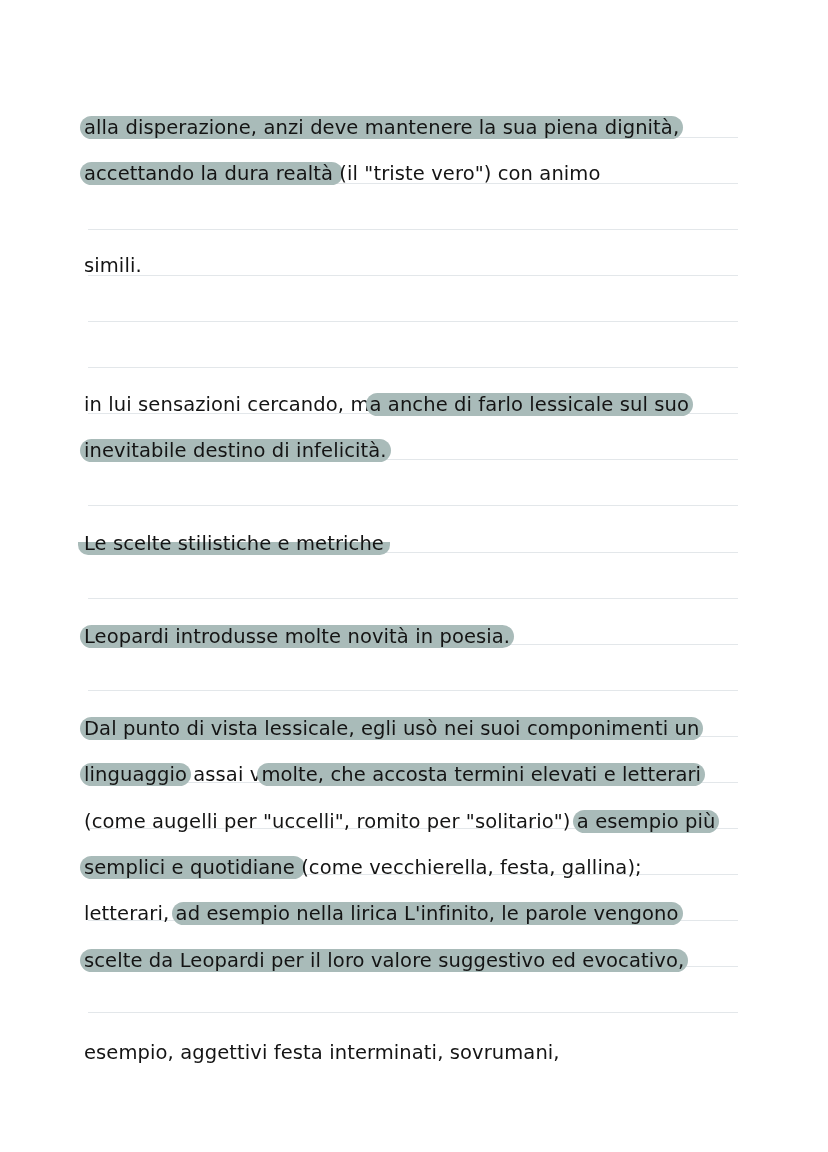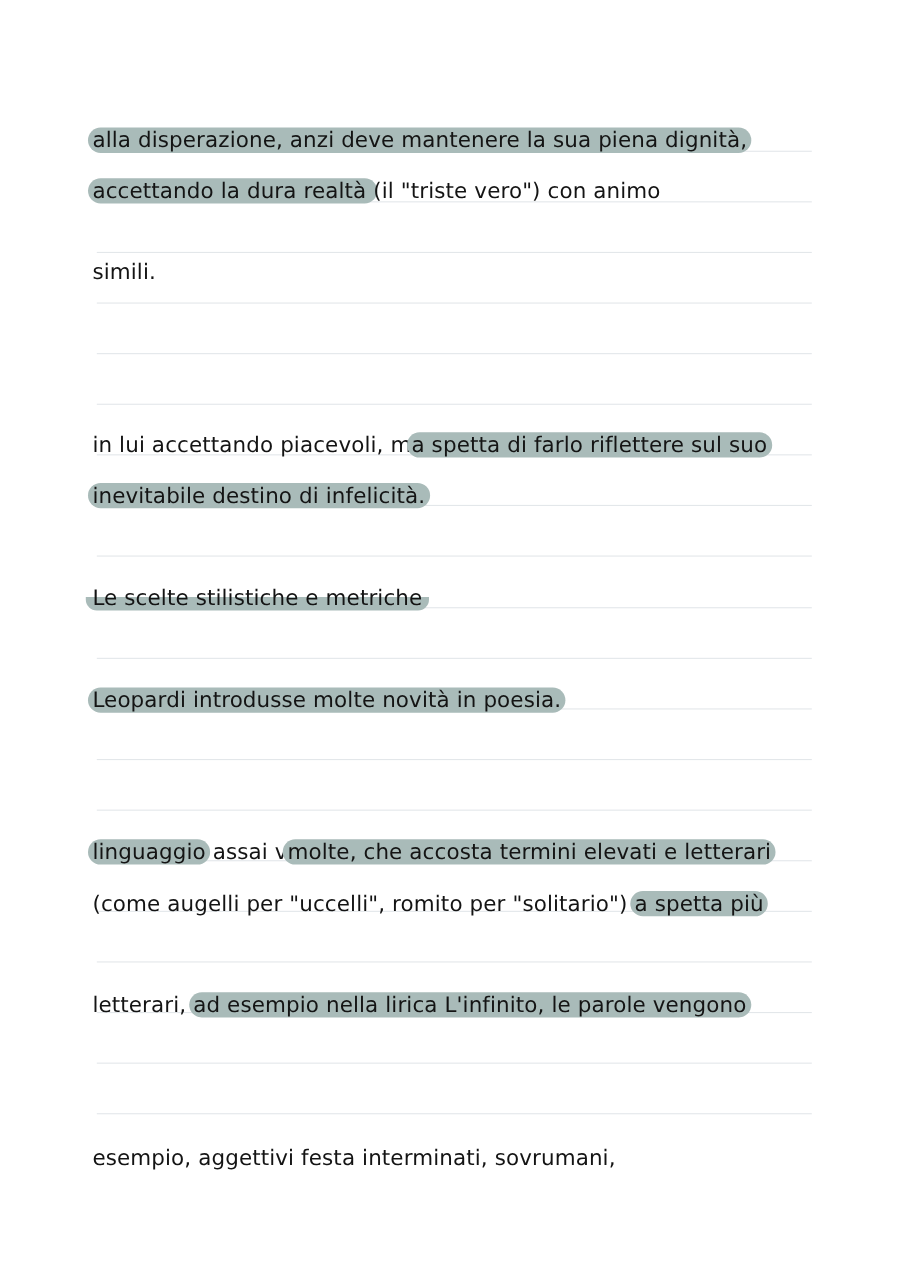--- a/index.html
+++ b/index.html
@@ -46,44 +46,53 @@
   <div class="rule" style="top:920px"></div>
   <div class="rule" style="top:966px"></div>
   <div class="rule" style="top:1012px"></div>
 
   <div class="line" style="top:113px">
     <span class="hl">alla disperazione, anzi deve mantenere la sua piena dignità,</span>
   </div>
   <div class="line" style="top:159px">
     <span class="hl">accettando la dura realtà </span><span>(il "triste vero") con animo</span>
   </div>
-  <div class="line" style="top:233px">
+  <div class="line" style="top:251px">
     <span>simili.</span>
   </div>
 
   <div class="line" style="top:390px">
-    <span>in lui accettando piacevoli, m</span><span class="hl">a spetta di farlo riflettere sul suo</span>
+    <span>in lui sensazioni cercando, m</span><span class="hl">a anche di farlo lessicale sul suo</span>
   </div>
   <div class="line" style="top:436px">
     <span class="hl">inevitabile destino di infelicità.</span>
   </div>
 
   <div class="line" style="top:529px">
     <span class="hl hl-low">Le scelte stilistiche e metriche</span>
   </div>
 
   <div class="line" style="top:622px">
     <span class="hl">Leopardi introdusse molte novità in poesia.</span>
   </div>
 
+  <div class="line" style="top:714px">
+    <span class="hl">Dal punto di vista lessicale, egli usò nei suoi componimenti un</span>
+  </div>
   <div class="line" style="top:760px">
     <span class="hl">linguaggio</span><span> assai v</span><span class="hl">molte, che accosta termini elevati e letterari</span>
   </div>
   <div class="line" style="top:807px">
-    <span>(come augelli per "uccelli", romito per "solitario") </span><span class="hl">a spetta più</span>
+    <span>(come augelli per "uccelli", romito per "solitario") </span><span class="hl">a esempio più</span>
+  </div>
+  <div class="line" style="top:853px">
+    <span class="hl">semplici e quotidiane </span><span>(come vecchierella, festa, gallina);</span>
   </div>
   <div class="line" style="top:899px">
     <span>letterari, </span><span class="hl">ad esempio nella lirica L'infinito, le parole vengono</span>
+  </div>
+  <div class="line" style="top:946px">
+    <span class="hl">scelte da Leopardi per il loro valore suggestivo ed evocativo,</span>
   </div>
   <div class="line" style="top:1038px">
     <span>esempio, aggettivi festa interminati, sovrumani,</span>
   </div>
 </div>
 
 </body></html>

